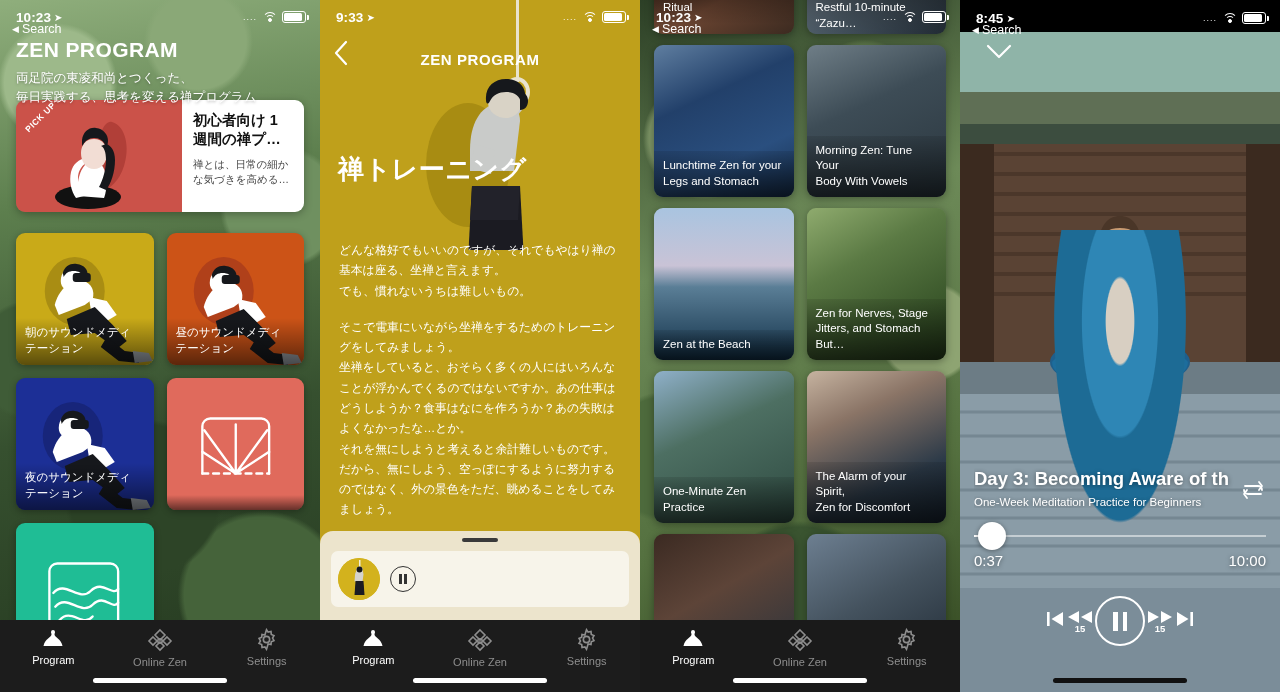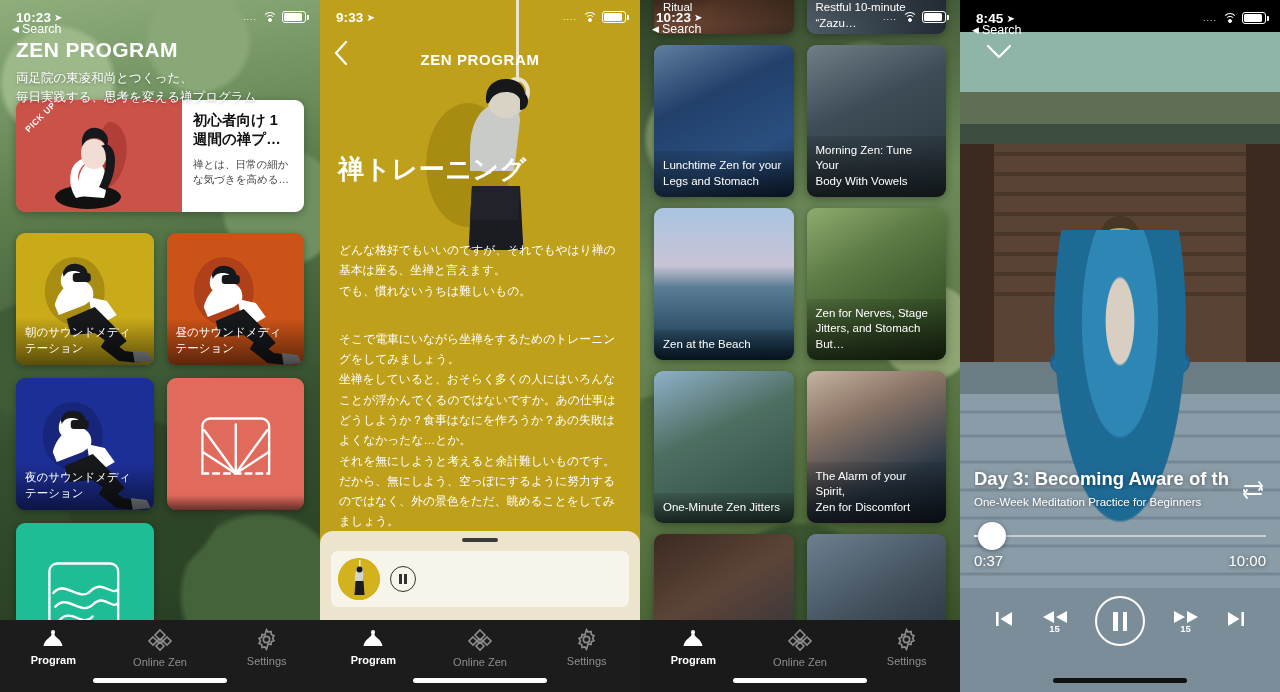--- a/index.html
+++ b/index.html
@@ -41,21 +41,21 @@
 
   
   .tabbar {
     position: absolute; left: 0; right: 0; bottom: 0; height: 72px;
     background: #1c1c1c; z-index: 45;
     display: flex; align-items: flex-start; padding-top: 8px;
   }
   .panel3 .tabbar { background: #1a1a1a; }
   .tab { flex: 1; display: flex; flex-direction: column; align-items: center; gap: 4px; }
   .tab .lbl { font-size: 11px; color: #8e8e8e; }
-  .tab.active .lbl { color: #fff; font-weight: bold; }
+  .tab.active .lbl { color: #fff; }
   .tab svg { display:block; }
   .home-ind { position:absolute; bottom: 9px; left: 50%; transform: translateX(-50%);
               width: 134px; height: 5px; background: #fff; border-radius: 3px; z-index: 46;}
 
   
   .p1-bg { position: absolute; inset: 0;
     background:
       radial-gradient(circle at 18% 12%, #9db98a 0 8%, transparent 9%),
       radial-gradient(circle at 62% 6%, #8aa877 0 7%, transparent 8%),
       radial-gradient(circle at 88% 30%, #6f9060 0 10%, transparent 11%),
@@ -104,21 +104,21 @@
   .p2-nav { position: absolute; top: 42px; left: 0; right: 0; height: 34px; z-index: 20;
             display:flex; align-items:center; justify-content:center; }
   .p2-nav .ttl { font-size: 15px; font-weight: 700; color: #fff; letter-spacing: .6px; }
   .p2-back { position: absolute; left: 14px; top: 40px; font-size: 24px; color: #fff; z-index: 21;
              font-weight: 300; line-height: 1; }
   .p2-hero { position: absolute; top: 0; left: 0; right: 0; height: 250px; overflow: hidden; }
   .p2-h1 { position: absolute; top: 152px; left: 18px; right: 14px; z-index: 15;
            font-size: 26px; font-weight: 700; color: #fff; line-height: 1.35; letter-spacing: .5px; }
   .p2-body { position: absolute; top: 240px; left: 19px; right: 22px; z-index: 14;
              font-size: 11.8px; line-height: 1.72; color: #fff; }
-  .p2-body p + p { margin-top: 28px; }
+  .p2-body p + p { margin-top: 16px; }
   .mini-wrap { position: absolute; left: 0; right: 0; bottom: 72px; z-index: 30;
                background: #ece4cc; border-radius: 13px 13px 0 0; padding: 11px 11px 13px; }
   .mini-grab { width: 36px; height: 4px; background: #3a3a3a; border-radius: 3px; margin: -4px auto 9px; }
   .mini { display: flex; align-items: center; gap: 10px; background: #f7f4ea;
           border-radius: 7px; padding: 7px 10px 7px 7px; }
   .mini-art { width: 42px; height: 42px; border-radius: 50%; background: #d3b21d; flex: none; position: relative; overflow:hidden;}
   .mini-txt { flex: 1; min-width: 0; }
   .mini-t { font-size: 12px; font-weight: 700; color: #111; white-space: nowrap; overflow: hidden; }
   .mini-s { font-size: 11px; color: #555; margin-top: 3px; white-space: nowrap; overflow: hidden; }
   .mini-btn { width: 26px; height: 26px; border: 1.5px solid #333; border-radius: 50%; flex: none;
@@ -175,21 +175,21 @@
           text-shadow: 0 1px 4px rgba(0,0,0,.45); }
   .p4-slider { position: absolute; left: 14px; right: 14px; top: 522px; z-index: 21; height: 30px; }
   .p4-track { position: absolute; left: 0; right: 0; top: 13px; height: 2px; background: rgba(255,255,255,.5); }
   .p4-fill { position: absolute; left: 0; top: 13px; height: 2px; width: 6%; background: #fff; }
   .p4-knob { position: absolute; left: 6%; top: 0; width: 28px; height: 28px; margin-left: -14px;
              border-radius: 50%; background: #fff; box-shadow: 0 1px 5px rgba(0,0,0,.4);}
   .p4-times { position: absolute; left: 14px; right: 14px; top: 552px; z-index: 21;
               display: flex; justify-content: space-between; color: #fff; font-size: 15px;
               text-shadow: 0 1px 4px rgba(0,0,0,.5); }
   .p4-ctrls { position: absolute; left: 0; right: 0; top: 596px; z-index: 21;
-              display: flex; align-items: center; justify-content: space-between; padding: 0 34px; }
+              display: flex; align-items: center; justify-content: center; padding: 0 34px; }
   .skip { position: relative; }
   .skip .n { position: absolute; left: 50%; transform: translateX(-50%); top: 13px;
              font-size: 9.5px; font-weight: 700; color: #fff; }
   .playbtn { width: 50px; height: 50px; border: 2px solid #fff; border-radius: 50%;
              display: flex; align-items: center; justify-content: center; gap: 5px; }
   .playbtn i { width: 4.5px; height: 19px; background: #fff; display: block; }
 </style>
 </head>
 <body>
 
@@ -518,21 +518,21 @@
       </div>
       <div class="p3c ph-d">
         <div class="cap">
           <div>Zen for Nerves, Stage</div>
           <div>Jitters, and Stomach But…</div>
         </div>
       </div>
 
       <div class="p3c ph-e">
         <div class="cap">
-          <div>One-Minute Zen Jitters</div>
+          <div>One-Minute Zen Practice</div>
         </div>
       </div>
       <div class="p3c ph-f">
         <div class="cap">
           <div>The Alarm of your Spirit,</div>
           <div>Zen for Discomfort</div>
         </div>
       </div>
 
       <div class="p3c ph-g">

